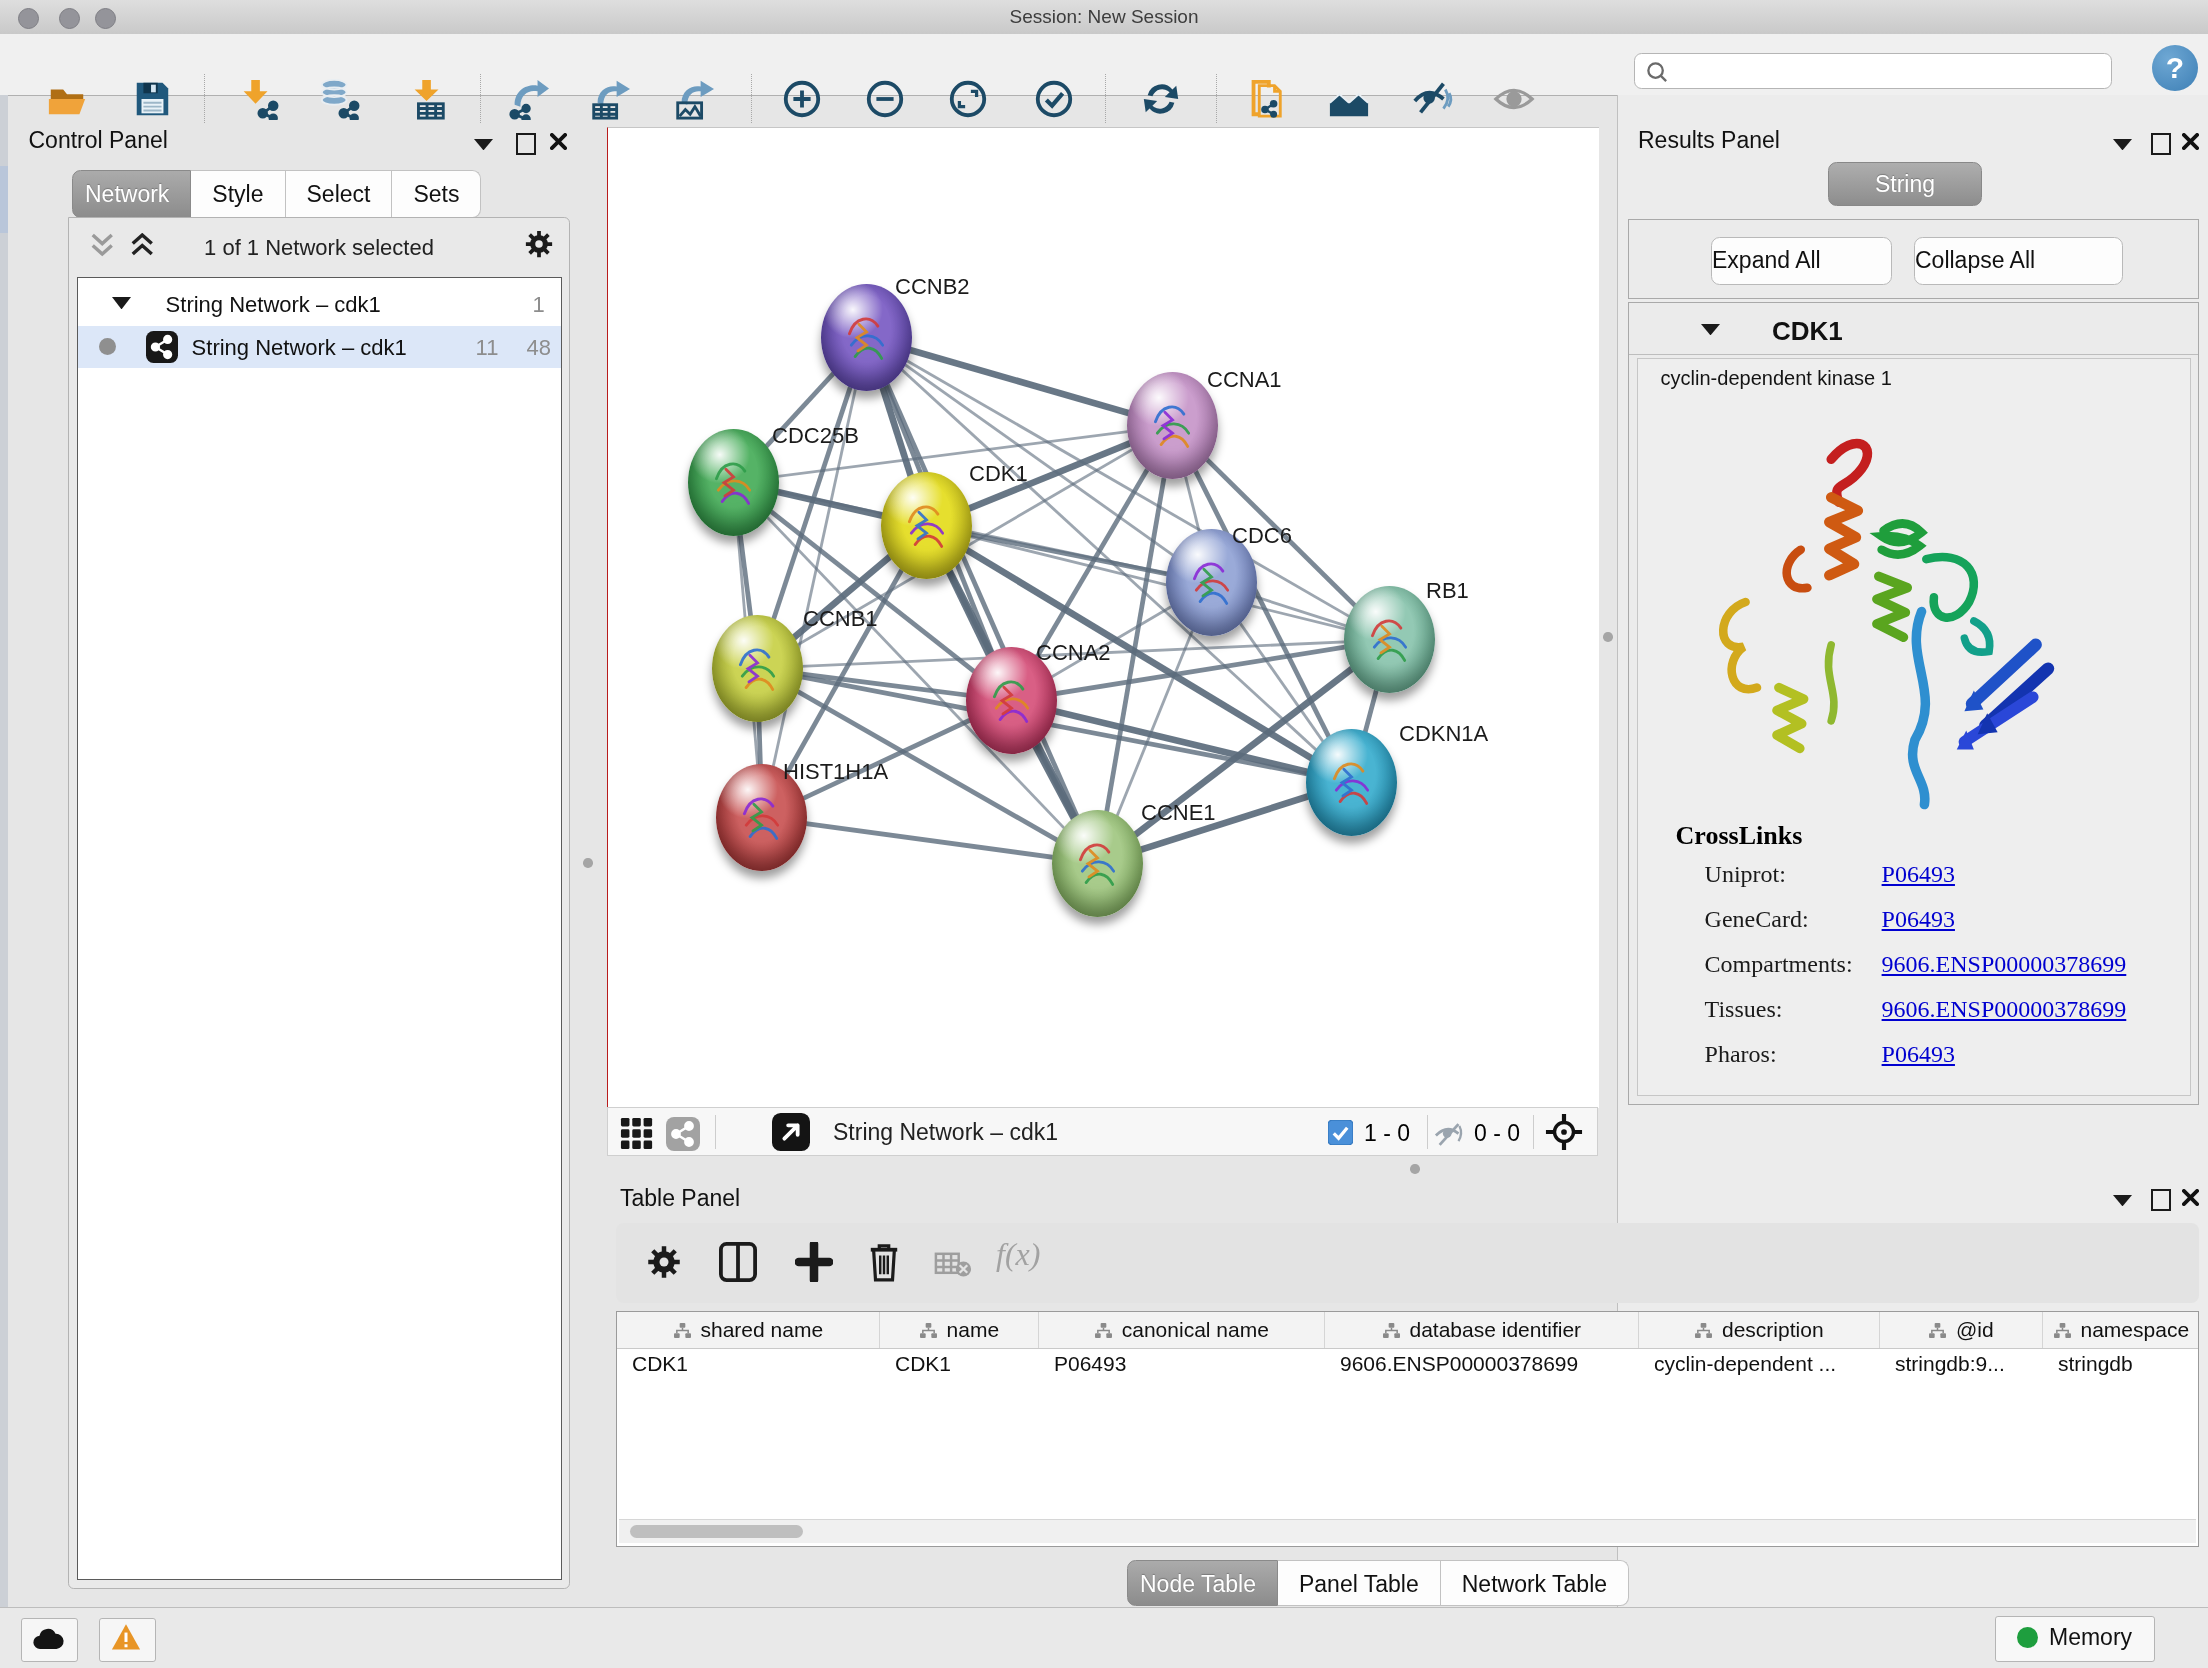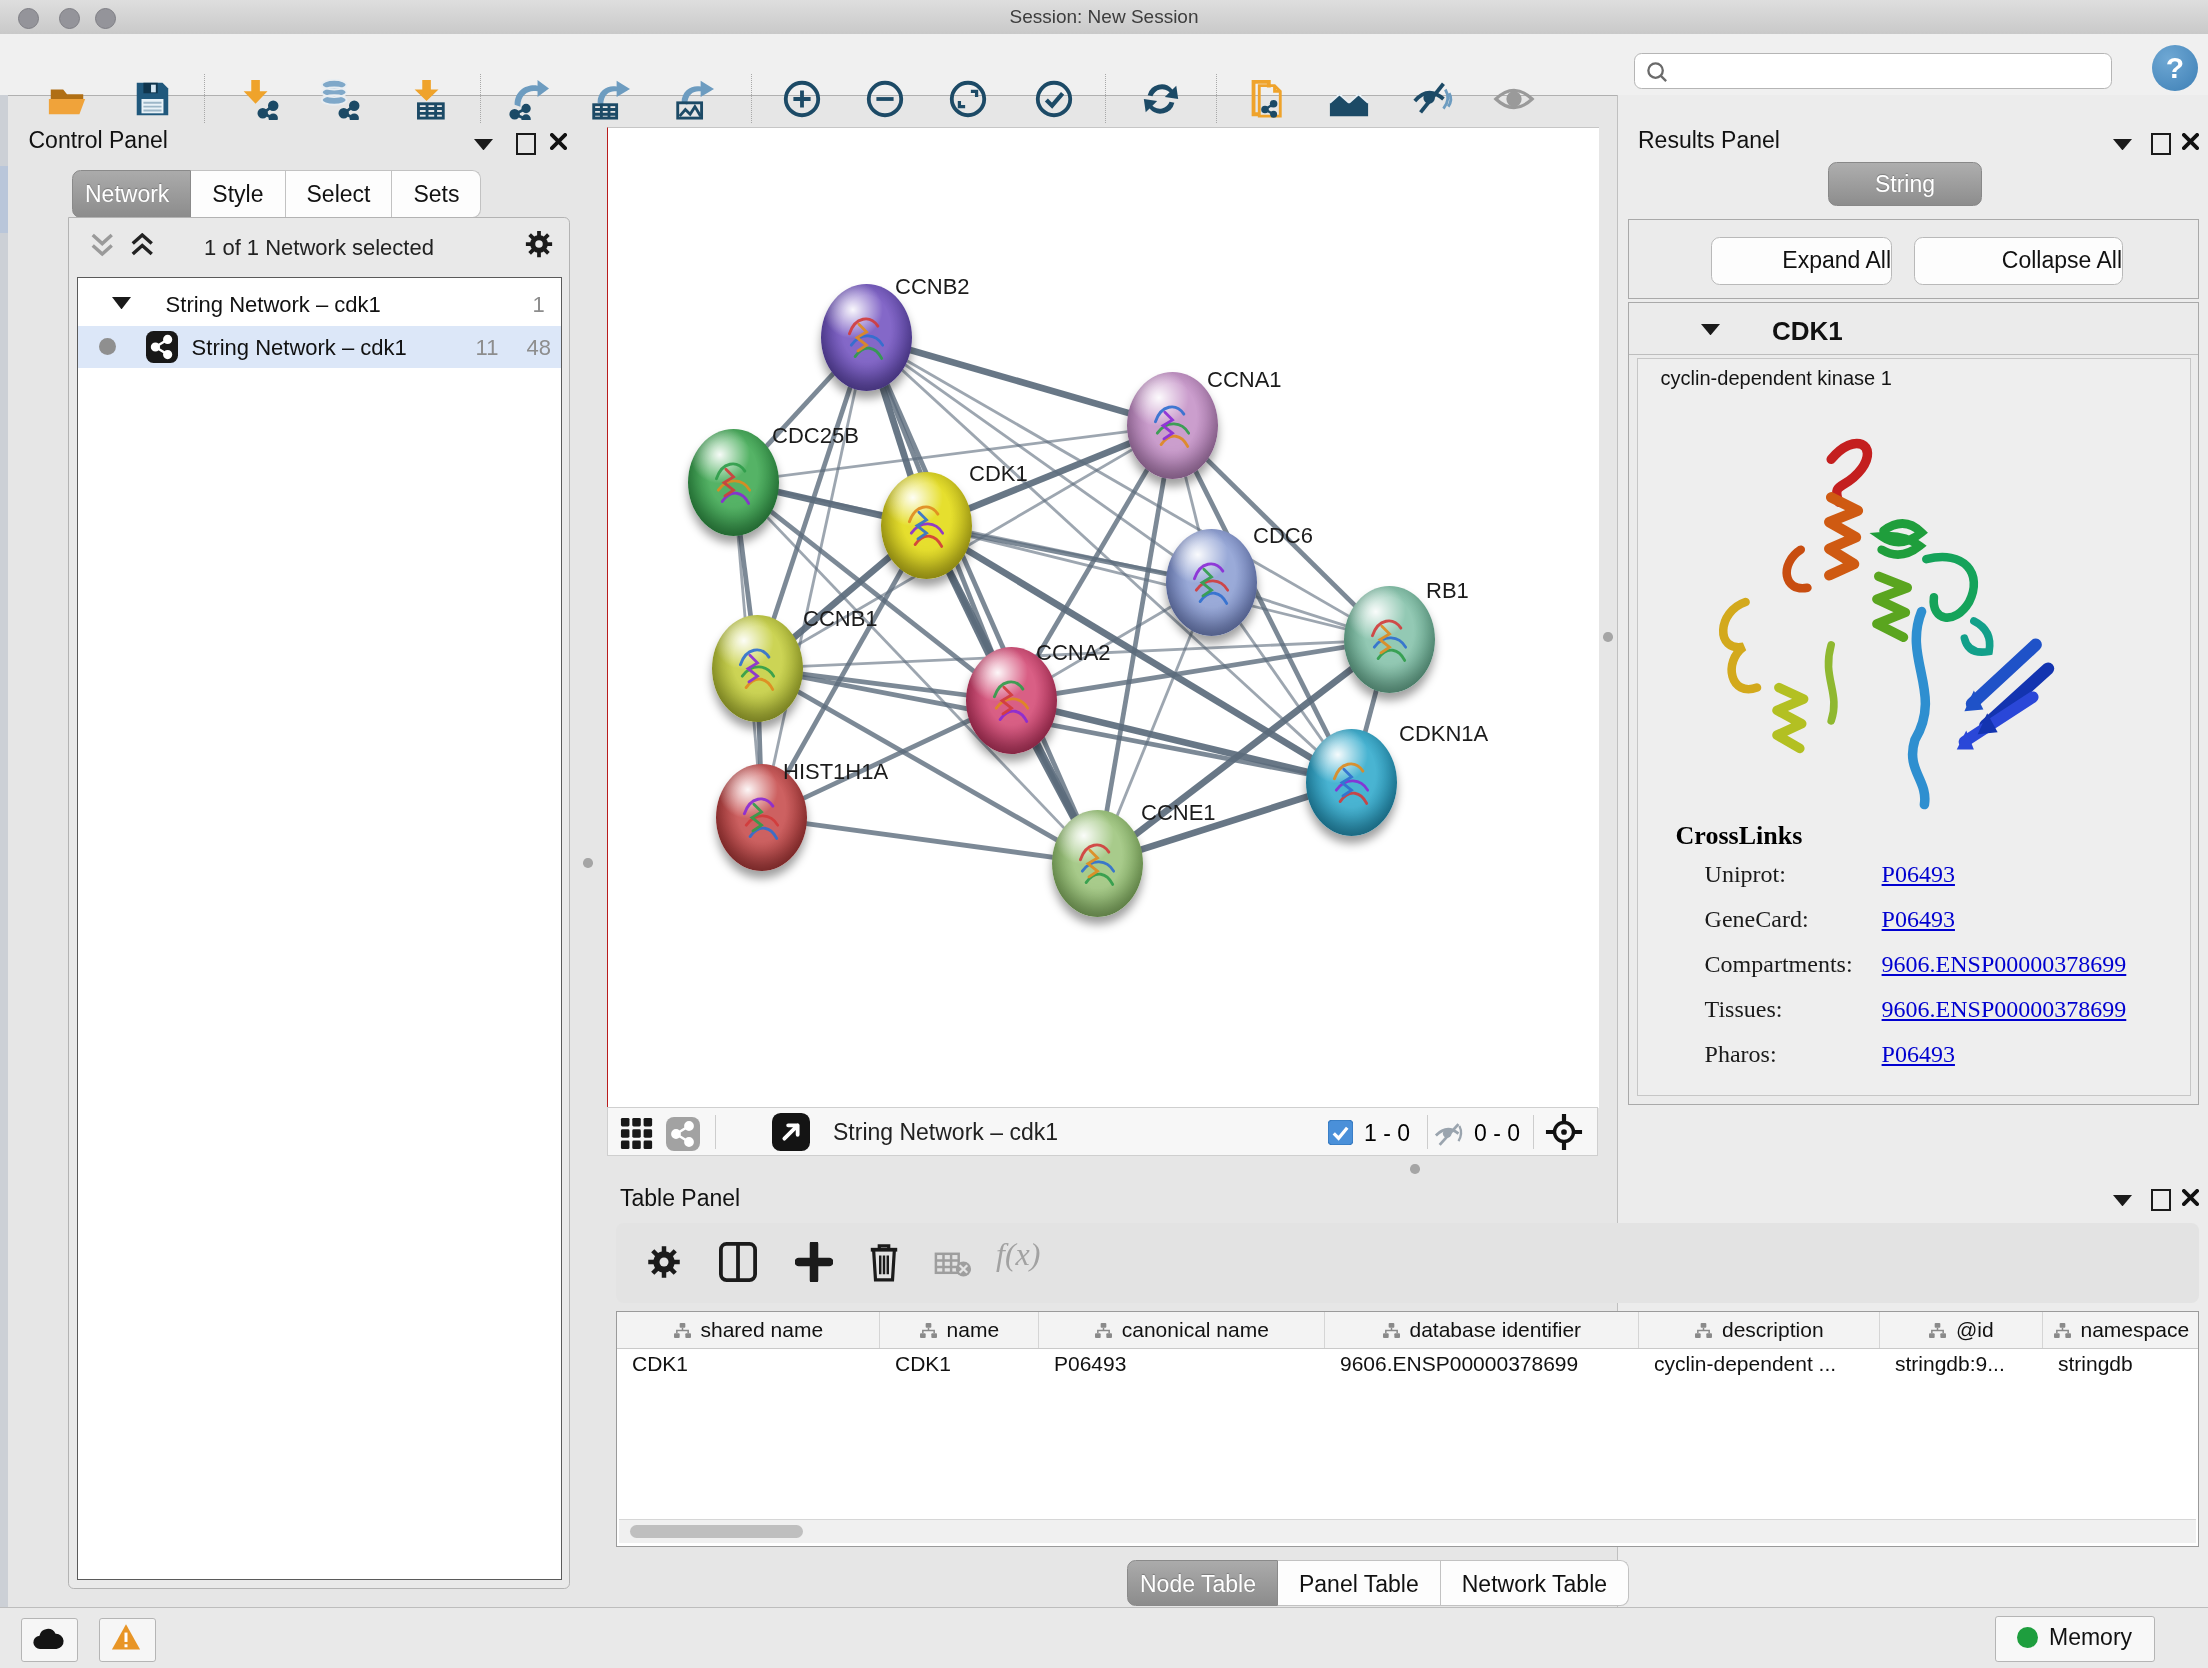--- a/index.html
+++ b/index.html
@@ -60,21 +60,21 @@
   .net-title{position:absolute;left:833px;top:1119px;font-size:23px;color:#222;}
   .net-count{position:absolute;top:1120px;font-size:23px;color:#000000;}
   .vsep{position:absolute;top:1115px;height:34px;border-left:1px solid #cdcdcd;}
   
   .rp-tab{position:absolute;left:1828px;top:162px;width:152px;height:42px;border-radius:8.6px;
           background:linear-gradient(#aeaeae,#8d8d8d);border:1px solid #888;color:#fff;
           font-size:23px;text-align:center;line-height:42px;text-shadow:0 -1px 1px rgba(0,0,0,.25);cursor:pointer;}
   .rp-box1{position:absolute;left:1628px;top:219px;width:569px;height:78px;background:#ebebeb;
            border:1px solid #a9a9a9;}
   .rp-btn{position:absolute;top:17px;height:46px;background:#fdfdfd;border:1px solid #b9b9b9;
-          border-radius:8.6px;font-size:23px;text-align:right;line-height:44px;color:#111;cursor:pointer;}
+          border-radius:8.6px;font-size:23px;text-align:left;line-height:44px;color:#111;cursor:pointer;}
   .rp-box2{position:absolute;left:1628px;top:302px;width:569px;height:801px;background:#ebebeb;
            border:1px solid #a9a9a9;}
   .rp-gene{position:absolute;left:143px;top:13.3px;font-size:26px;font-weight:bold;color:#111;}
   .rp-inner{position:absolute;left:7.6px;top:55px;width:552px;height:736px;background:#eee;
             border:1px solid #c6c6c6;}
   .rp-desc{position:absolute;left:23px;top:7.6px;font-size:20px;color:#141414;}
   .xl-title{position:absolute;left:38px;top:462px;font-family:"Liberation Serif",serif;
             font-size:26px;font-weight:bold;color:#000;}
   #xlinks{position:absolute;left:67px;top:502px;width:476px;font-family:"Liberation Serif",serif;}
   .xrow{display:flex;height:45px;align-items:flex-start;}
@@ -406,21 +406,21 @@
         <div class="node" style="left: 558px; top: 401px; background: radial-gradient(55% 45% at 35% 24%, rgba(255, 255, 255, 0.95), rgba(255, 255, 255, 0) 60%), radial-gradient(at 50% 42%, rgb(154, 170, 216) 38%, rgb(90, 107, 168) 86%, rgba(0, 0, 0, 0.45) 100%);">
           <svg class="nsq" viewBox="0 0 60 70">
             <g fill="none" stroke-linecap="round" stroke-width="3">
               <path d="M12 30 C18 12 34 10 42 22" stroke="#8a2ad6"></path>
               <path d="M14 42 C24 28 40 30 47 42" stroke="#d23b3b"></path>
               <path d="M18 54 C28 40 40 44 46 56" stroke="#2f6fd0"></path>
               <path d="M22 20 l8 8 -10 6 10 8 -9 6" stroke="#2f9d4a"></path>
             </g>
           </svg>
         </div>
-        <div class="nlabel" style="left: 645px; top: 395px;">CDC6</div>
+        <div class="nlabel" style="left: 624px; top: 395px;">CDC6</div>
         <div class="node" style="left: 736px; top: 458px; background: radial-gradient(55% 45% at 35% 24%, rgba(255, 255, 255, 0.95), rgba(255, 255, 255, 0) 60%), radial-gradient(at 50% 42%, rgb(147, 201, 180) 38%, rgb(79, 147, 120) 86%, rgba(0, 0, 0, 0.45) 100%);">
           <svg class="nsq" viewBox="0 0 60 70">
             <g fill="none" stroke-linecap="round" stroke-width="3">
               <path d="M12 30 C18 12 34 10 42 22" stroke="#d23b3b"></path>
               <path d="M14 42 C24 28 40 30 47 42" stroke="#2f6fd0"></path>
               <path d="M18 54 C28 40 40 44 46 56" stroke="#2f9d4a"></path>
               <path d="M22 20 l8 8 -10 6 10 8 -9 6" stroke="#e08a1f"></path>
             </g>
           </svg>
         </div>

